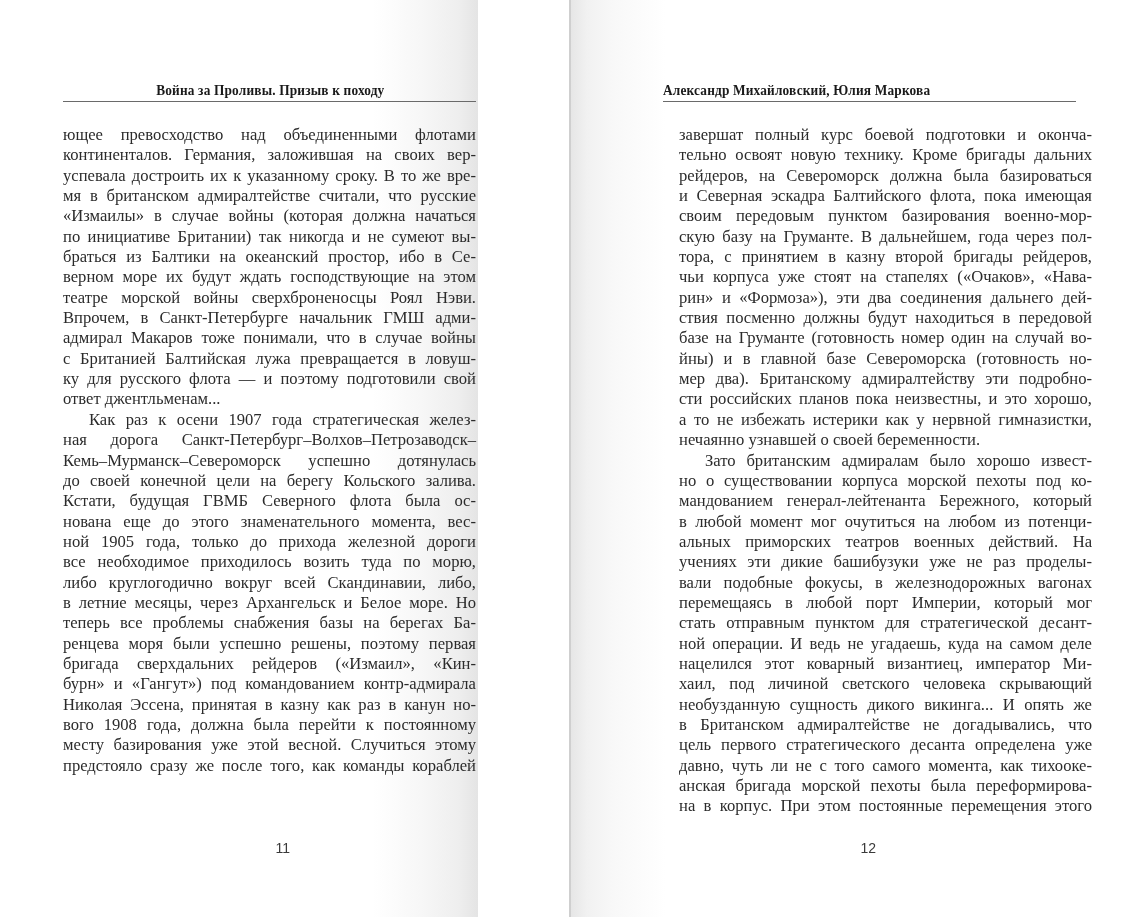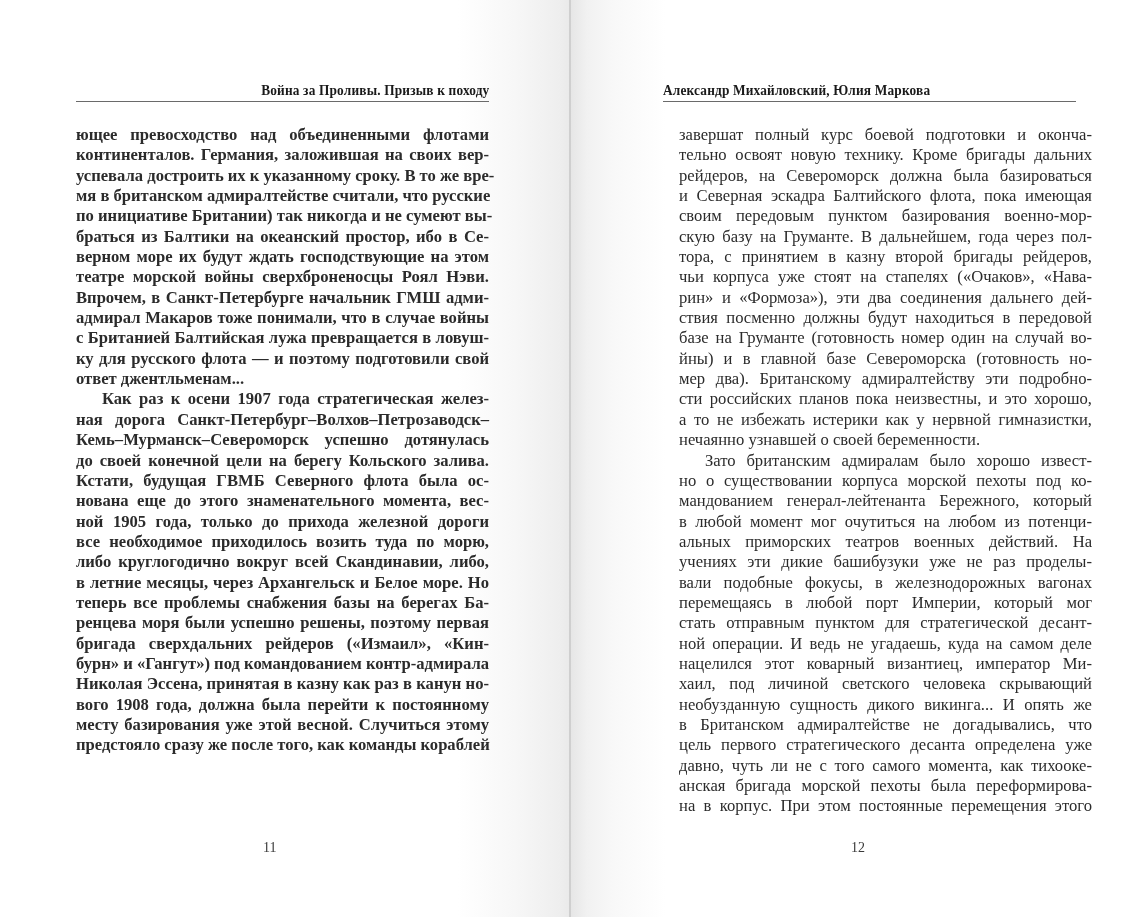--- a/index.html
+++ b/index.html
@@ -4,65 +4,66 @@
 <style>
   html, body { margin:0; padding:0; }
   body {
     width:1142px; height:917px; overflow:hidden; position:relative;
     background:#ffffff;
     font-family:"Liberation Serif", "DejaVu Serif", serif;
     color:#2a2a2a;
   }
   .spread { position:absolute; left:0; top:0; width:1142px; height:917px; }
   .page { position:absolute; top:0; height:917px; }
-  .page.left  { left:13px; width:570px;
+  .page.left  { left:0; width:478px;
     background:linear-gradient(to right, #ffffff 0%, #ffffff 78%, #f7f7f7 88%, #eeeeee 96%, #e4e4e4 100%); }
   .page.right { left:571px; width:526px;
     background:linear-gradient(to right, #e6e6e6 0%, #f1f1f1 3%, #f8f8f8 8%, #ffffff 18%, #ffffff 100%); }
   .gutter { position:absolute; left:569px; top:0; width:2px; height:917px; background:#cfcfcf; }
   .running-head {
     position:absolute; top:80px; height:20px;
     font-family:"Liberation Serif", serif; font-weight:bold;
     font-size:15.5px; letter-spacing:0.2px; color:#1a1a1a;
     transform:scaleX(0.86); line-height:20px; white-space:nowrap;
   }
   .left .running-head  { right:94px; transform-origin:right center; }
   .right .running-head { left:92px; transform-origin:left center; }
   .rule { position:absolute; top:101px; height:1px; background:#6a6a6a; }
   .left .rule  { left:63px; width:413px; }
   .right .rule { left:92px; width:413px; }
   .body-text {
     position:absolute; top:125px; width:413px;
     font-size:16.6px; line-height:20.35px; color:#2b2b2b;
   }
-  .left .body-text  { left:63px;font-weight:bold; }
+  .left .body-text  { left:63px; }
   .right .body-text { left:108px; }
   .line { display:block; white-space:nowrap; text-align:justify; text-align-last:justify; height:20.35px; }
   .line.last { text-align-last:left; }
   .line.indent { padding-left:26px; }
   .page-number {
-    position:absolute; top:840px; width:40px; text-align:left;
-    font-family:Liberation Serif, serif; font-size:14px; color:#3a3a3a;
+    position:absolute; top:840px; width:40px; text-align:right;
+    font-family:Liberation Sans, sans-serif; font-size:14px; color:#3a3a3a;
   }
   .left .page-number  { left:250px; }
-  .right .page-number { left:280px; }
+  .right .page-number { left:265px; }
 </style>
 </head>
 <body>
 
 <div class="spread">
 
   <div class="page left">
     <div class="running-head">Война за Проливы. Призыв к походу</div>
     <div class="rule"></div>
     <div class="body-text">
       <span class="line">ющее превосходство над объединенными флотами</span>
       <span class="line">континенталов. Германия, заложившая на своих вер-</span>
       <span class="line">успевала достроить их к указанному сроку. В то же вре-</span>
       <span class="line">мя в британском адмиралтействе считали, что русские</span>
+      <span class="line">«Измаилы» в случае войны (которая должна начаться</span>
       <span class="line">по инициативе Британии) так никогда и не сумеют вы-</span>
       <span class="line">браться из Балтики на океанский простор, ибо в Се-</span>
       <span class="line">верном море их будут ждать господствующие на этом</span>
       <span class="line">театре морской войны сверхброненосцы Роял Нэви.</span>
       <span class="line">Впрочем, в Санкт-Петербурге начальник ГМШ адми-</span>
       <span class="line">адмирал Макаров тоже понимали, что в случае войны</span>
       <span class="line">с Британией Балтийская лужа превращается в ловуш-</span>
       <span class="line">ку для русского флота — и поэтому подготовили свой</span>
       <span class="line last">ответ джентльменам...</span>
       <span class="line indent">Как раз к осени 1907 года стратегическая желез-</span>

